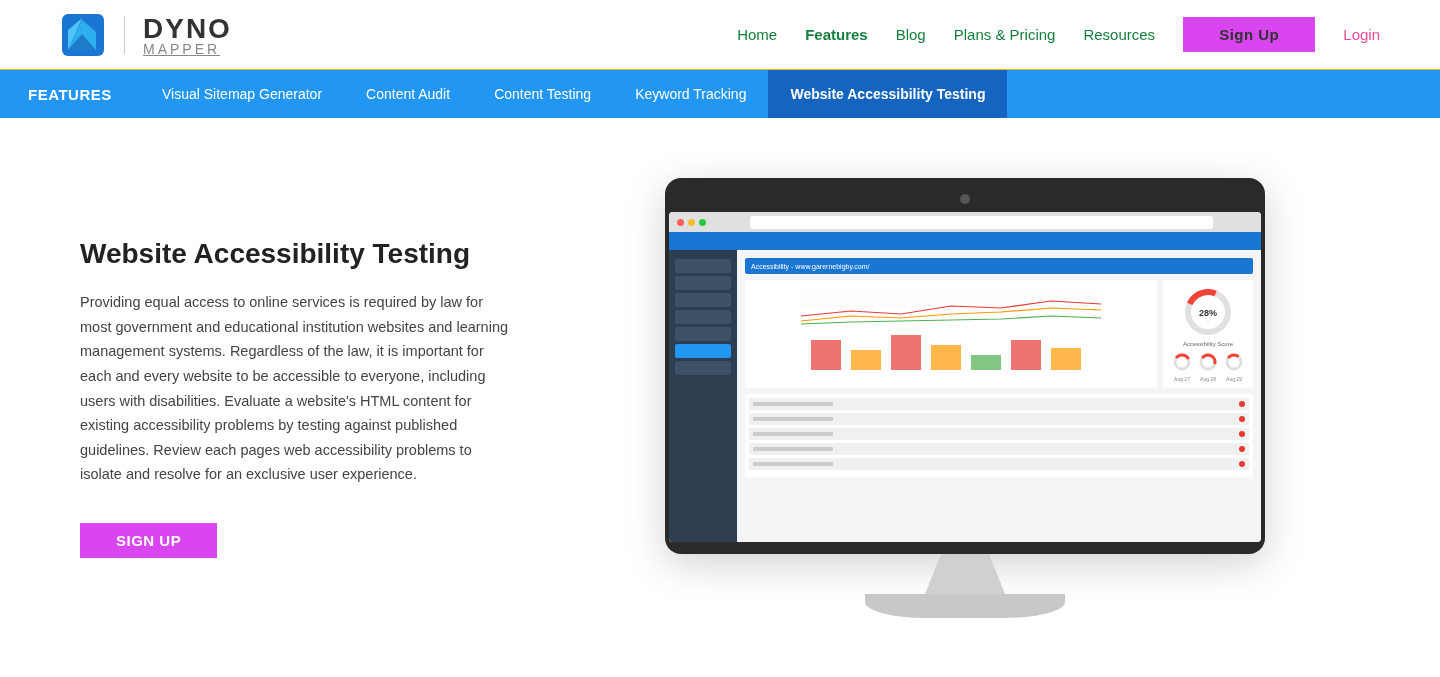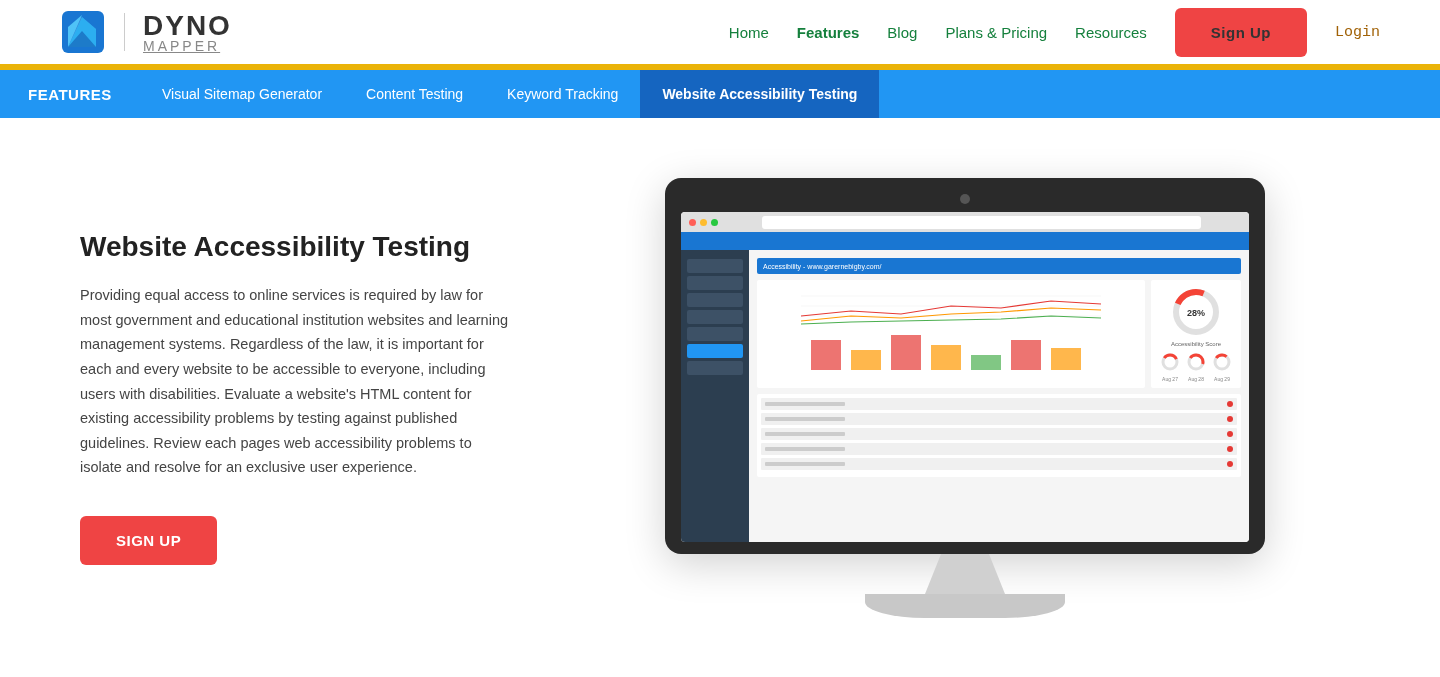--- a/index.html
+++ b/index.html
@@ -5,21 +5,21 @@
     * { margin: 0; padding: 0; box-sizing: border-box; }
     body { font-family: Arial, sans-serif; background: #fff; color: #333; }
 
     
     .header {
       display: flex;
       align-items: center;
       justify-content: space-between;
       padding: 0 60px;
       height: 70px;
-      border-bottom: 6px solid #eab308;
+      border-bottom: 1px solid #eab308;
     }
     .logo {
       display: flex;
       align-items: center;
       gap: 10px;
     }
     .logo-icon {
       width: 46px;
       height: 46px;
     }
@@ -54,22 +54,21 @@
       color: #15803d;
       font-size: 15px;
     }
     .nav a.active {
       font-weight: 700;
     }
     .nav a.btn-signup {
       color: #333;
     }
     .nav a.btn-login {
-      color: #a16207;
-      font-family: Liberation Mono, monospace;
+      color: #ec4899;
     }
 
     
     .features-bar {
       background: #2196f3;
       display: flex;
       align-items: center;
       height: 48px;
     }
     .features-label {
@@ -124,47 +123,47 @@
       margin-bottom: 20px;
     }
     .left-content p {
       font-size: 14.5px;
       line-height: 1.7;
       color: #444;
       margin-bottom: 36px;
     }
     .btn-signup {
       display: inline-block;
-      background: #ef4444;
+      background: #d946ef;
       color: #fff;
       font-size: 15px;
       font-weight: 700;
-      padding: 16px 36px;
+      padding: 9px 36px;
       text-decoration: none;
       letter-spacing: 0.5px;
-      border-radius: 6px;
+      border-radius: 0;
       cursor: pointer;
       border: none;
     }
 
     
     .right-content {
       flex: 1;
       display: flex;
       justify-content: center;
       align-items: center;
     }
     .monitor-wrap {
       position: relative;
       width: 600px;
     }
     .monitor-frame {
       background: #2a2a2a;
       border-radius: 16px;
-      padding: 16px 16px 12px;
+      padding: 16px 4px 12px;
       box-shadow: 0 10px 40px rgba(0,0,0,0.18);
     }
     .monitor-camera-row {
       display: flex;
       justify-content: center;
       margin-bottom: 8px;
     }
     .monitor-camera {
       width: 10px;
       height: 10px;
@@ -361,20 +360,21 @@
     <a href="#">Resources</a>
     <a href="#" class="btn-signup">Sign Up</a>
     <a href="#" class="btn-login">Login</a>
   </nav>
 </header>
 
 <div class="features-bar">
   <div class="features-label">FEATURES</div>
   <nav class="features-nav">
     <a href="#">Visual Sitemap Generator</a>
+    <a href="#">Content Audit</a>
     <a href="#">Content Testing</a>
     <a href="#">Keyword Tracking</a>
     <a href="#" class="active">Website Accessibility Testing</a>
   </nav>
 </div>
 
 <div class="main-content">
 
   <div class="left-content">
     <h1>Website Accessibility Testing</h1>

